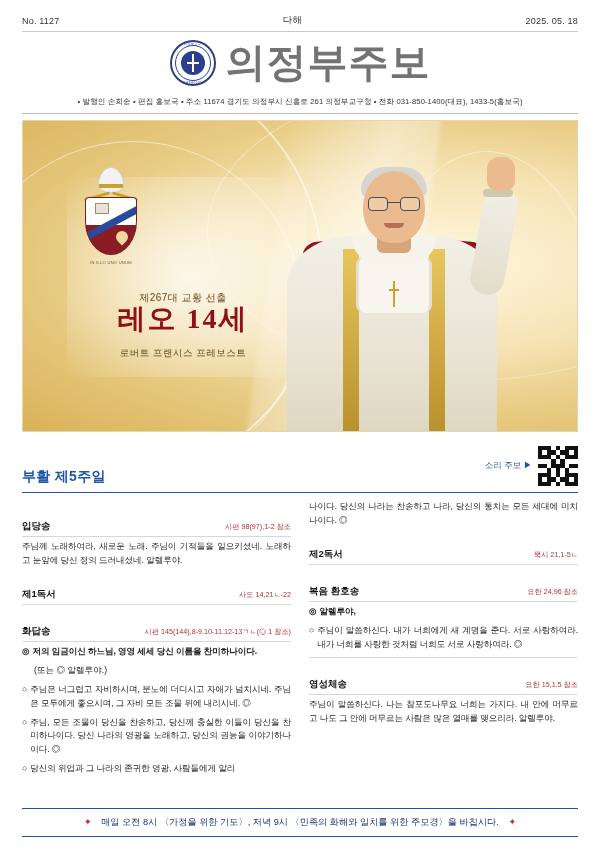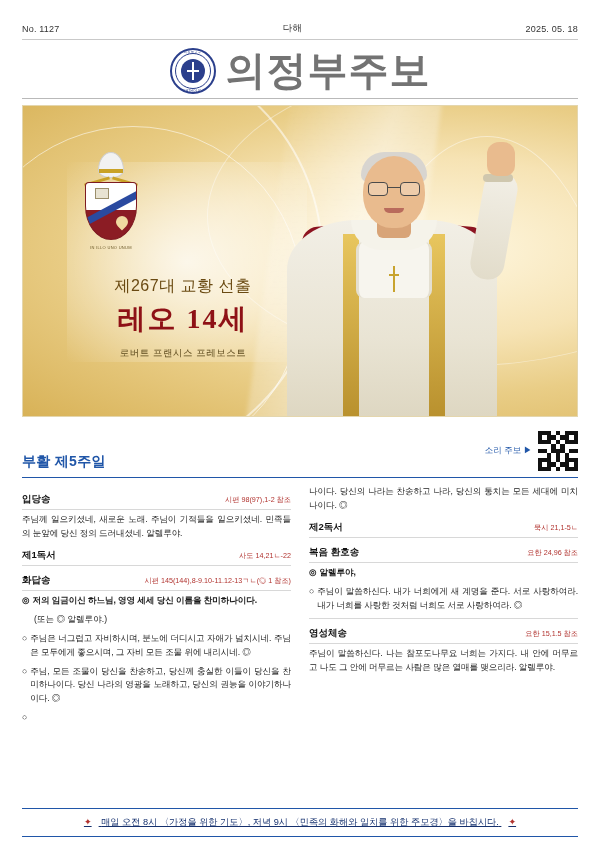--- a/index.html
+++ b/index.html
@@ -6,21 +6,21 @@
   html, body { margin: 0; padding: 0; }
   body {
     width: 600px;
     height: 849px;
     background: #ffffff;
     font-family: "Liberation Sans", sans-serif;
     color: #1a1a1a;
     overflow: hidden;
   }
 
-  .page { position: relative; width: 600px; height: 849px; padding: 8px 22px; }
+  .page { position: relative; width: 600px; height: 849px; padding: 0 22px; }
 
   
   .top-bar {
     display: flex; align-items: center; justify-content: space-between;
     font-size: 9px; color: #333; padding: 14px 0 4px 0;
     letter-spacing: 0.2px;
   }
   .top-bar .mid { font-size: 9.5px; }
   .rule-thin { border-top: 1px solid #c9c9c9; }
 
@@ -119,21 +119,21 @@
   .crest .shield .heart {
     position: absolute; right: 8px; bottom: 11px; width: 12px; height: 12px;
     background: #f0d9a0; border-radius: 50% 50% 0 50%; transform: rotate(45deg);
   }
   .crest .ribbon {
     position: absolute; left: 50%; bottom: -2px; transform: translateX(-50%);
     font-size: 4px; color: #6d5b2a; letter-spacing: 0.3px; white-space: nowrap;
   }
 
   .hero-caption { position: absolute; left: 40px; top: 170px; width: 240px; text-align: center; }
-  .hero-caption .kicker { font-size: 16px; color: #6a4a12; letter-spacing: 0.5px; margin-bottom: 8px; }
+  .hero-caption .kicker { font-size: 10px; color: #6a4a12; letter-spacing: 0.5px; }
   .hero-caption .name {
     font-family: "Liberation Serif", serif;
     font-size: 28px; font-weight: bold; color: #8e1116; letter-spacing: 2px; line-height: 1;
   }
   .hero-caption .subname { font-size: 9.5px; color: #5d4a1d; margin-top: 14px; letter-spacing: 0.5px; }
 
   
   .figure { position: absolute; right: 58px; bottom: 0; width: 250px; height: 300px; }
   .figure .body {
     position: absolute; left: 18px; bottom: 0; width: 210px; height: 196px;
@@ -215,42 +215,42 @@
   }
   .qr i { background: #111; }
   .qr i.o { background: #fff; }
   .rule-blue { border-top: 1.6px solid #2056a8; }
 
   .cols { display: flex; gap: 18px; padding-top: 7px; }
   .col { width: 50%; }
 
   .item-head {
     display: flex; align-items: baseline; justify-content: space-between;
-    margin-top: 8px; margin-bottom: 3px;
+    margin-top: 20px; margin-bottom: 3px;
   }
   .item-head .label { font-size: 9.5px; font-weight: bold; color: #111; }
   .item-head .ref { font-size: 7.2px; color: #b1332f; }
   .hr-dot { border-top: 1px solid #d8d8d8; margin: 1px 0 3px 0; }
 
   p.body {
     margin: 0 0 5px 0; font-size: 8.6px; line-height: 1.62; color: #1d1d1d;
     text-align: justify; letter-spacing: -0.1px;
   }
   .hang { display: flex; gap: 3px; margin: 0 0 5px 0; }
   .hang .mk { font-size: 8.6px; line-height: 1.62; flex: 0 0 auto; }
   .hang .tx { font-size: 8.6px; line-height: 1.62; text-align: justify; letter-spacing: -0.1px; }
   .bold { font-weight: bold; }
   .paren { font-size: 8.6px; line-height: 1.62; margin: 0 0 5px 12px; }
 
   
   .footer-wrap { position: absolute; left: 22px; right: 22px; bottom: 12px; }
   .footer {
     border-top: 1.4px solid #2056a8; border-bottom: 1.4px solid #2056a8;
     padding: 7px 0; text-align: center;
-    font-size: 9.2px; color: #15306e; text-decoration: underline;
+    font-size: 9.2px; color: #15306e;
   }
   .footer .star { color: #b1332f; padding: 0 7px; }
 </style>
 </head>
 <body>
 
 <div class="page">
 
   <div class="top-bar">
     <span>No. 1127</span>
@@ -267,20 +267,21 @@
         <div class="txt-top">의정부교구</div>
         <div class="txt-bot">CATHOLIC</div>
         <div class="inner"></div>
         <div class="cross-v"></div>
         <div class="cross-h"></div>
       </div>
       <div class="paper-title">의정부주보</div>
     </div>
   </div>
 
+  <div class="imprint">• 발행인 손희송 • 편집 홍보국 • 주소 11674 경기도 의정부시 신흥로 261 의정부교구청 • 전화 031-850-1400(대표), 1433-5(홍보국)</div>
   <div class="rule-dbl-top"></div>
 
   <div class="hero">
     <div class="glow"></div>
     <div class="swirl s1"></div>
     <div class="swirl s2"></div>
     <div class="swirl s3"></div>
     <div class="swirl s4"></div>
     <div class="beam"></div>
 
@@ -425,21 +426,21 @@
 
   <div class="cols">
 
     <div class="col">
 
       <div class="item-head">
         <span class="label">입당송</span>
         <span class="ref">시편 98(97),1-2 참조</span>
       </div>
       <div class="hr-dot"></div>
-      <p class="body">주님께 일으키셨네, 새로운 노래. 주님이 기적들을 일으키셨네. 민족들의 눈앞에 당신 정의 드러내셨네. 알렐루야.</p>
+      <p class="body">주님께 노래하여라, 새로운 노래. 주님이 기적들을 일으키셨네. 노래하고 눈앞에 당신 정의 드러내셨네. 알렐루야.</p>
 
       <div class="item-head">
         <span class="label">제1독서</span>
         <span class="ref">사도 14,21ㄴ-22</span>
       </div>
       <div class="hr-dot"></div>
 
       <div class="item-head">
         <span class="label">화답송</span>
         <span class="ref">시편 145(144),8-9.10-11.12-13ㄱㄴ(◎ 1 참조)</span>
@@ -455,20 +456,21 @@
       <div class="hang">
         <span class="mk">○</span>
         <span class="tx">주님은 너그럽고 자비하시며, 분노에 더디시고 자애가 넘치시네. 주님은 모두에게 좋으시며, 그 자비 모든 조물 위에 내리시네. ◎</span>
       </div>
       <div class="hang">
         <span class="mk">○</span>
         <span class="tx">주님, 모든 조물이 당신을 찬송하고, 당신께 충실한 이들이 당신을 찬미하나이다. 당신 나라의 영광을 노래하고, 당신의 권능을 이야기하나이다. ◎</span>
       </div>
       <div class="hang">
         <span class="mk">○</span>
+        <span class="tx">당신의 위업과 그 나라의 존귀한 영광, 사람들에게 알리</span>
       </div>
     </div>
 
     <div class="col">
 
       <p class="body">나이다. 당신의 나라는 찬송하고 나라, 당신의 통치는 모든 세대에 미치나이다. ◎</p>
 
       <div class="item-head">
         <span class="label">제2독서</span>
         <span class="ref">묵시 21,1-5ㄴ</span>

